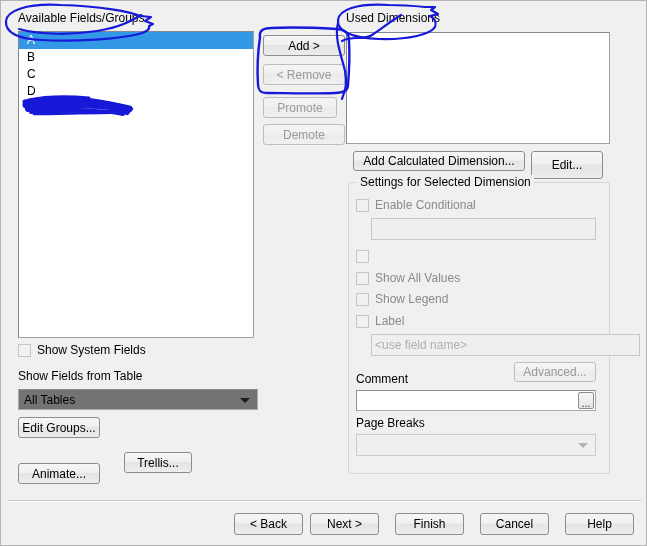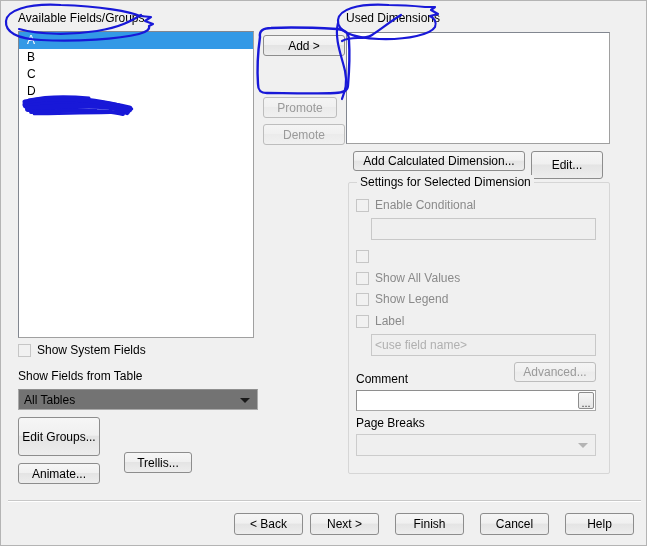--- a/index.html
+++ b/index.html
@@ -202,20 +202,21 @@
 
   <div class="listbox abs" style="left:17px; top:30px; width:236px; height:307px;">
     <div class="list-item selected">A</div>
     <div class="list-item">B</div>
     <div class="list-item">C</div>
     <div class="list-item">D</div>
     <div class="list-item redacted"></div>
   </div>
 
   <button class="btn" style="left:262px; top:34px; width:82px; height:21px;">Add &gt;</button>
+  <button class="btn disabled" style="left:262px; top:63px; width:82px; height:21px;">&lt; Remove</button>
   <button class="btn disabled" style="left:262px; top:96px; width:74px; height:21px;">Promote</button>
   <button class="btn disabled" style="left:262px; top:123px; width:82px; height:21px;">Demote</button>
 
   <div class="abs label" style="left:345px; top:10px;">Used Dimensions</div>
 
   <div class="listbox abs" style="left:345px; top:31px; width:264px; height:112px;"></div>
 
   <button class="btn" style="left:352px; top:150px; width:172px; height:20px;">Add Calculated Dimension...</button>
   <button class="btn" style="left:530px; top:150px; width:72px; height:28px;">Edit...</button>
 
@@ -242,21 +243,21 @@
 
   <div class="cbrow" style="left:355px; top:291px;">
     <span class="cbox disabled"></span>
     <span class="label disabled">Show Legend</span>
   </div>
 
   <div class="cbrow" style="left:355px; top:313px;">
     <span class="cbox disabled"></span>
     <span class="label disabled">Label</span>
   </div>
-  <div class="textbox disabled" style="left:370px; top:333px; width:225px; height:22px;">
+  <div class="textbox disabled" style="left:370px; top:333px; width:269px; height:22px;">
     <span class="ph">&lt;use field name&gt;</span>
   </div>
 
   <button class="btn disabled" style="left:513px; top:361px; width:82px; height:20px;">Advanced...</button>
 
   <div class="abs label" style="left:355px; top:371px;">Comment</div>
   <div class="textbox" style="left:355px; top:389px; width:240px; height:21px;">
     <span></span>
   </div>
   <div class="dots-btn" style="left:577px; top:391px; width:16px; height:17px;">...</div>
@@ -272,21 +273,21 @@
     <span class="label">Show System Fields</span>
   </div>
 
   <div class="abs label" style="left:17px; top:368px;">Show Fields from Table</div>
 
   <div class="combo" style="left:17px; top:388px; width:240px; height:21px;">
     <span>All Tables</span>
     <span class="arrow"></span>
   </div>
 
-  <button class="btn" style="left:17px; top:416px; width:82px; height:39px;">Edit Groups...</button>
+  <button class="btn" style="left:17px; top:416px; width:82px; height:21px;">Edit Groups...</button>
   <button class="btn" style="left:17px; top:462px; width:82px; height:21px;">Animate...</button>
   <button class="btn" style="left:123px; top:451px; width:68px; height:21px;">Trellis...</button>
 
   <div class="hsep" style="left:7px; top:499px; width:633px;"></div>
 
   <button class="btn" style="left:233px; top:512px; width:69px; height:22px;">&lt; Back</button>
   <button class="btn" style="left:309px; top:512px; width:69px; height:22px;">Next &gt;</button>
   <button class="btn" style="left:394px; top:512px; width:69px; height:22px;">Finish</button>
   <button class="btn" style="left:479px; top:512px; width:69px; height:22px;">Cancel</button>
   <button class="btn" style="left:564px; top:512px; width:69px; height:22px;">Help</button>

